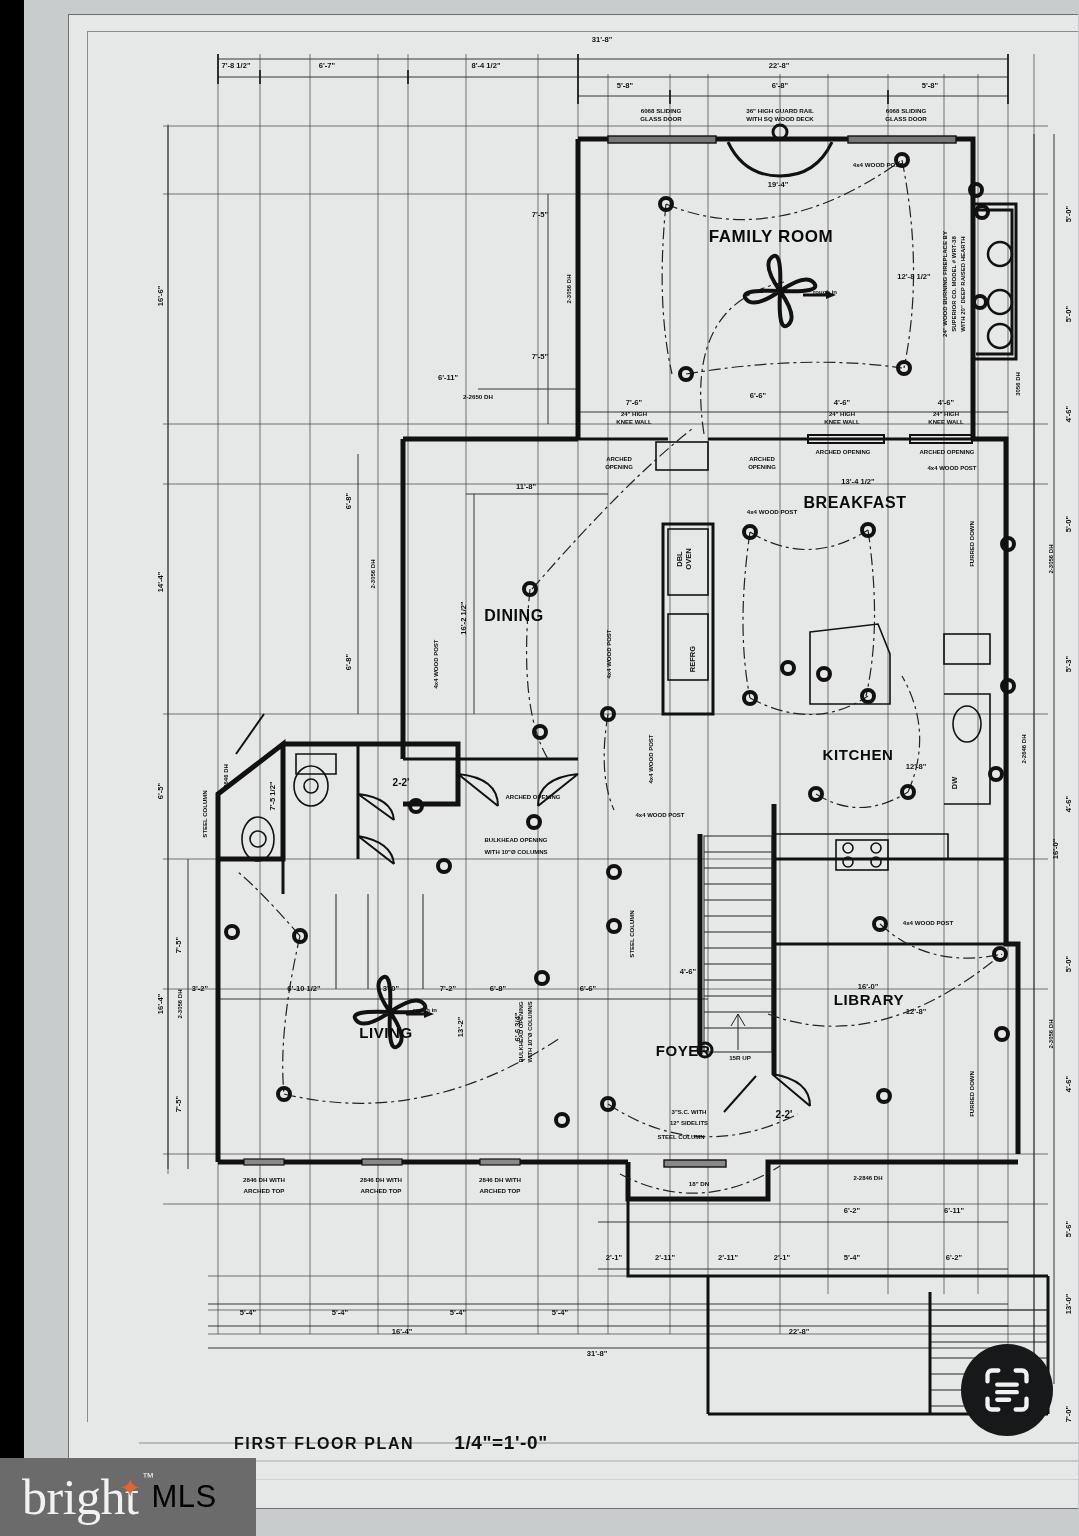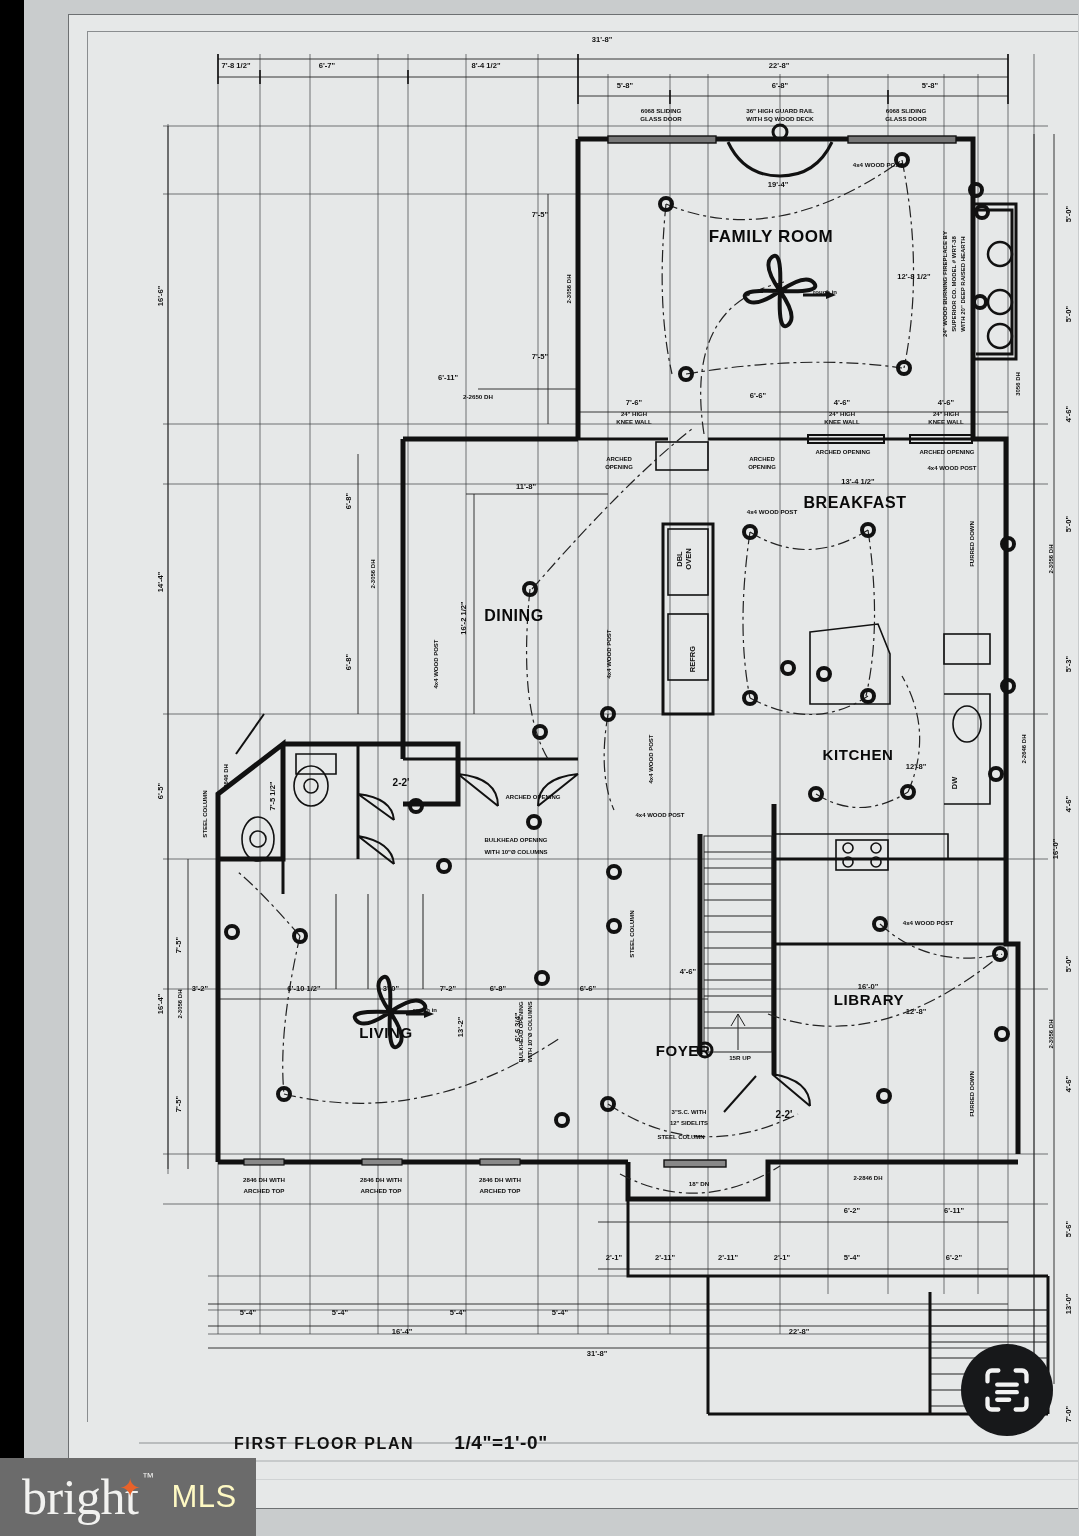--- a/index.html
+++ b/index.html
@@ -55,22 +55,22 @@
   }
   #wm-star{
     position:absolute;right:-2px;top:4px;font-size:26px;color:#e8622a;
     line-height:1;
   }
   #wm-tm{
     position:absolute;right:-15px;top:-1px;font-size:12px;color:#f2f2f0;
     font-family:"Liberation Sans", sans-serif;
   }
   #wm-mls{
-    font-family:"Liberation Sans", sans-serif;font-size:31px;color:#fef9c3;
-    letter-spacing:0.5px;margin-left:26px;
+    font-family:"Liberation Sans", sans-serif;font-size:31px;color:#000000;
+    letter-spacing:0.5px;margin-left:6px;
   }
 
   
   #scan-button{
     position:absolute;right:26px;bottom:100px;width:92px;height:92px;
     border-radius:50%;background:#17181a;border:none;cursor:pointer;
     display:flex;align-items:center;justify-content:center;
   }
   #scan-button svg{width:52px;height:52px;}
 </style>

